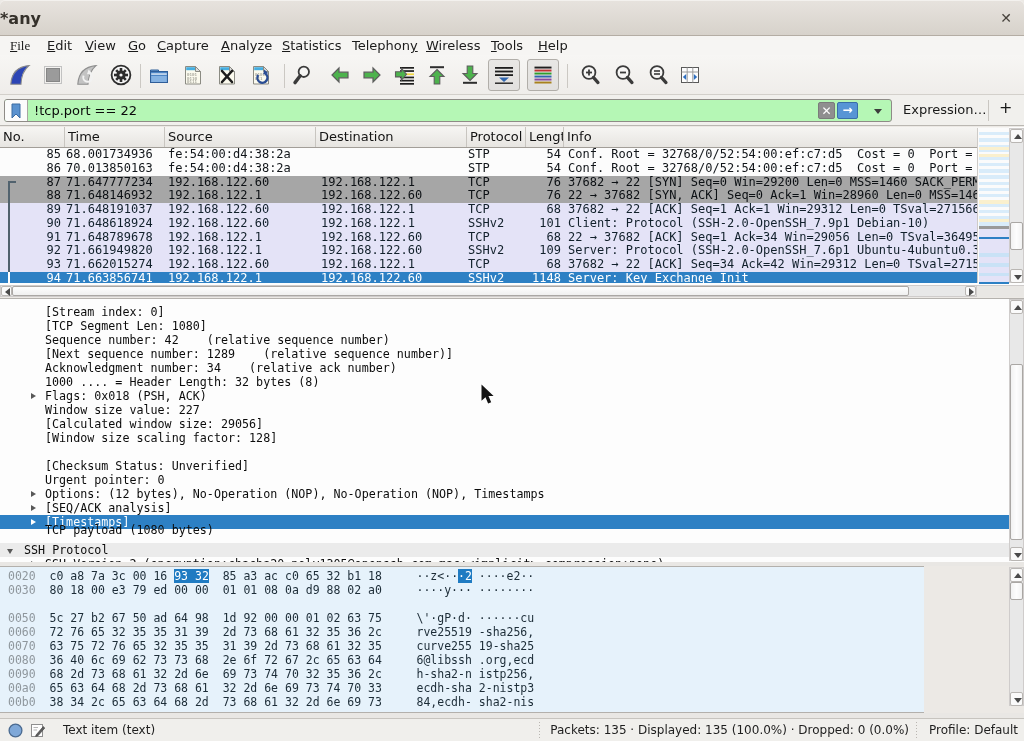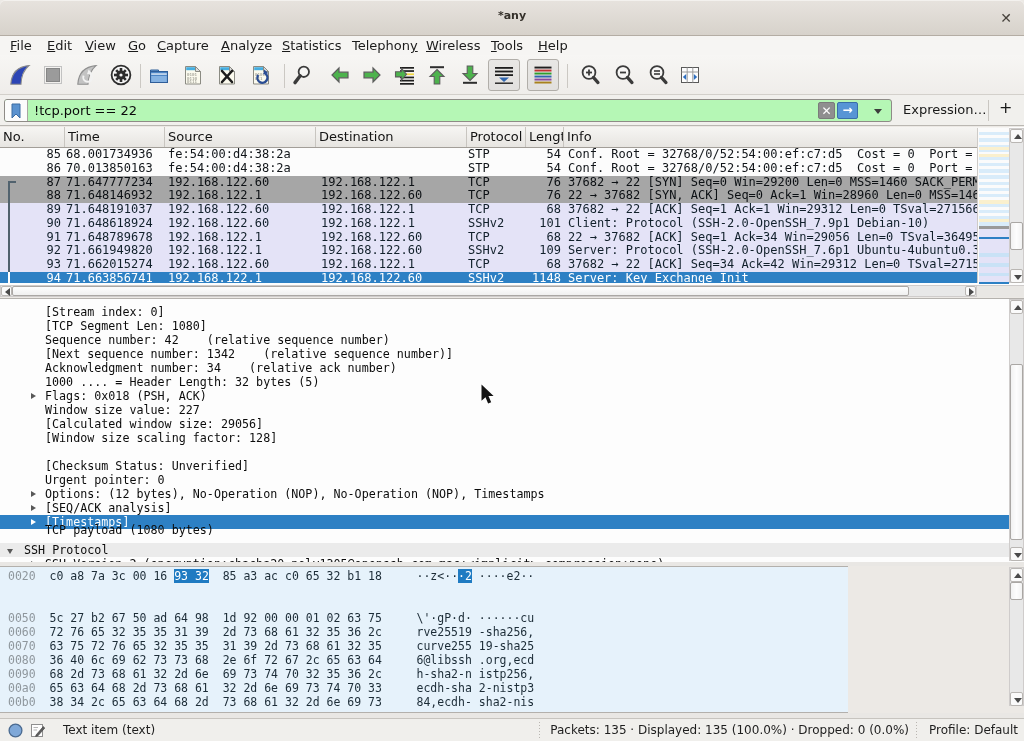--- a/index.html
+++ b/index.html
@@ -4,22 +4,22 @@
 <style>
   * { margin:0; padding:0; box-sizing:border-box; }
   html,body { width:1024px; height:741px; overflow:hidden; }
   body { font-family:"DejaVu Sans", sans-serif; position:relative; background:#ece9e5; }
   .win { position:absolute; inset:0; }
 
   
   .titlebar { position:absolute; left:0; top:0; width:1024px; height:36px;
     background:linear-gradient(#e7e3de,#d7d2cb); border-bottom:1px solid #b4ada4;
     border-radius:5px 5px 0 0; box-shadow:inset 0 1px 0 #f3f1ee; }
-  .titlebar .title { position:absolute; left:0; right:0; top:9px; text-align:center;
-    font-weight:bold; font-size:11px; color:#35312b; }
+  .titlebar .title { position:absolute; left:0; right:0; top:9px; text-align:left;
+    font-weight:bold; font-size:16px; color:#35312b; }
   .titlebar .close { position:absolute; right:8px; top:8px; width:20px; height:20px;
     text-align:center; line-height:20px; font-size:14px; color:#47423c; cursor:default; }
 
   
   .menubar { position:absolute; left:0; top:36px; width:1024px; height:19px;
     background:#f6f5f3; font-size:13px; color:#1b1b1b; }
   .menubar .mitem { position:absolute; top:1px; height:18px; line-height:17px; padding:0 9px; }
   .menubar u { text-decoration:underline; }
 
   
@@ -95,21 +95,21 @@
   .drow { position:absolute; left:0; width:1009px; height:14px; line-height:14px; white-space:pre; }
   .drow.sel { background:#2d80c4; color:#ffffff; }
   .drow.shade { background:#ebebeb; }
   .dtext { position:absolute; top:0; }
   .dtri { position:absolute; top:4px; width:0; height:0; }
   .dtri.r { border-top:3.5px solid transparent; border-bottom:3.5px solid transparent; border-left:5px solid #585858; }
   .dtri.r.white { border-left-color:#ffffff; }
   .dtri.d { top:5.5px; border-left:3.5px solid transparent; border-right:3.5px solid transparent; border-top:5px solid #585858; }
 
   
-  .hex { position:absolute; left:0; top:566px; width:848px; height:147px; background:#e6f2fb;
+  .hex { position:absolute; left:0; top:566px; width:924px; height:147px; background:#e6f2fb;
     border-top:1px solid #b3b0ac; border-bottom:1px solid #b3b0ac; overflow:hidden;
     font-family:"DejaVu Sans Mono", monospace; font-size:11.5px; color:#1c2c37; }
   .hrow { position:absolute; left:8px; height:14px; line-height:14px; white-space:pre; }
   .hoff { color:#8f979d; }
   .hhl { background:#1f7bc2; color:#fff; }
 
   
   .status { position:absolute; left:0; top:718px; width:1024px; height:23px; background:#f0efec;
     border-top:1px solid #c7c4bf; font-size:12px; color:#1e1e1e; }
   .stext { position:absolute; top:4px; white-space:nowrap; }
@@ -125,21 +125,21 @@
 <body>
 
 <div class="win">
 
   <div class="titlebar">
     <span class="title">*any</span>
     <span class="close">✕</span>
   </div>
 
   <div class="menubar" id="menubar">
-      <div class="mitem" style="left: 1px;"><u>F</u>ile</div>
+      <div class="mitem" style="left: 1px; font-family: Liberation Serif, serif;"><u>F</u>ile</div>
       <div class="mitem" style="left: 38px;"><u>E</u>dit</div>
       <div class="mitem" style="left: 76px;"><u>V</u>iew</div>
       <div class="mitem" style="left: 119px;"><u>G</u>o</div>
       <div class="mitem" style="left: 148px;"><u>C</u>apture</div>
       <div class="mitem" style="left: 212px;"><u>A</u>nalyze</div>
       <div class="mitem" style="left: 273px;"><u>S</u>tatistics</div>
       <div class="mitem" style="left: 343px;">Telephon<u>y</u></div>
       <div class="mitem" style="left: 417px;"><u>W</u>ireless</div>
       <div class="mitem" style="left: 482px;"><u>T</u>ools</div>
       <div class="mitem" style="left: 529px;"><u>H</u>elp</div>
@@ -436,23 +436,23 @@
       <div class="sbbtn" style="position: absolute; left: 964px; top: 0px; width: 11px; height: 10px;">
         <div class="tri-rt" style="left: 3px; top: 1px;"></div>
       </div>
     </div>
   <div class="sbcorner"></div>
 
   <div class="detail" id="detail">
       <div class="drow" style="top: 6px;"><span class="dtext" style="left: 45px;">[Stream index: 0]</span></div>
       <div class="drow" style="top: 20px;"><span class="dtext" style="left: 45px;">[TCP Segment Len: 1080]</span></div>
       <div class="drow" style="top: 34px;"><span class="dtext" style="left: 45px;">Sequence number: 42    (relative sequence number)</span></div>
-      <div class="drow" style="top: 48px;"><span class="dtext" style="left: 45px;">[Next sequence number: 1342    (relative sequence number)]</span></div>
+      <div class="drow" style="top: 48px;"><span class="dtext" style="left: 45px;">[Next sequence number: 1289    (relative sequence number)]</span></div>
       <div class="drow" style="top: 62px;"><span class="dtext" style="left: 45px;">Acknowledgment number: 34    (relative ack number)</span></div>
-      <div class="drow" style="top: 76px;"><span class="dtext" style="left: 45px;">1000 .... = Header Length: 32 bytes (5)</span></div>
+      <div class="drow" style="top: 76px;"><span class="dtext" style="left: 45px;">1000 .... = Header Length: 32 bytes (8)</span></div>
       <div class="drow" style="top: 90px;"><span class="dtri r" style="left: 31px;"></span><span class="dtext" style="left: 45px;">Flags: 0x018 (PSH, ACK)</span></div>
       <div class="drow" style="top: 104px;"><span class="dtext" style="left: 45px;">Window size value: 227</span></div>
       <div class="drow" style="top: 118px;"><span class="dtext" style="left: 45px;">[Calculated window size: 29056]</span></div>
       <div class="drow" style="top: 132px;"><span class="dtext" style="left: 45px;">[Window size scaling factor: 128]</span></div>
       <div class="drow" style="top: 160px; text-decoration: underline;"><span class="dtext" style="left: 45px;">[Checksum Status: Unverified]</span></div>
       <div class="drow" style="top: 174px;"><span class="dtext" style="left: 45px;">Urgent pointer: 0</span></div>
       <div class="drow" style="top: 188px;"><span class="dtri r" style="left: 31px;"></span><span class="dtext" style="left: 45px;">Options: (12 bytes), No-Operation (NOP), No-Operation (NOP), Timestamps</span></div>
       <div class="drow sel" style="top: 216px;"><span class="dtri r white" style="left: 31px;"></span><span class="dtext" style="left: 45px;">[Timestamps]</span></div>
       <div class="drow" style="top: 202px;"><span class="dtri r" style="left: 31px;"></span><span class="dtext" style="left: 45px;">[SEQ/ACK analysis]</span></div>
       <div class="drow" style="top: 224px;"><span class="dtext" style="left: 45px;">TCP payload (1080 bytes)</span></div>
@@ -466,20 +466,21 @@
       <div class="sbbtn" style="top: 247px; height: 14px;">
         <div class="tri-dn" style="top: 5px;"></div>
       </div>
       <div class="sbthumbv" style="top: 64px; height: 176px;"></div>
     </div>
 
   <div class="gap1"></div>
 
   <div class="hex" id="hexpane">
       <div class="hrow" style="top: 2px;"><span class="hoff">0020</span><span>  c0 a8 7a 3c 00 16 </span><span class="hhl">93 32</span><span>  85 a3 ac c0 65 32 b1 18     ··z&lt;··</span><span class="hhl">·2</span><span> ····e2··</span></div>
+      <div class="hrow" style="top: 16px;"><span class="hoff">0030</span><span>  80 18 00 e3 79 ed 00 00  01 01 08 0a d9 88 02 a0     ····y··· ········</span></div>
       <div class="hrow" style="top: 44px;"><span class="hoff">0050</span><span>  5c 27 b2 67 50 ad 64 98  1d 92 00 00 01 02 63 75     \'·gP·d· ······cu</span></div>
       <div class="hrow" style="top: 58px;"><span class="hoff">0060</span><span>  72 76 65 32 35 35 31 39  2d 73 68 61 32 35 36 2c     rve25519 -sha256,</span></div>
       <div class="hrow" style="top: 72px;"><span class="hoff">0070</span><span>  63 75 72 76 65 32 35 35  31 39 2d 73 68 61 32 35     curve255 19-sha25</span></div>
       <div class="hrow" style="top: 86px;"><span class="hoff">0080</span><span>  36 40 6c 69 62 73 73 68  2e 6f 72 67 2c 65 63 64     6@libssh .org,ecd</span></div>
       <div class="hrow" style="top: 100px;"><span class="hoff">0090</span><span>  68 2d 73 68 61 32 2d 6e  69 73 74 70 32 35 36 2c     h-sha2-n istp256,</span></div>
       <div class="hrow" style="top: 114px;"><span class="hoff">00a0</span><span>  65 63 64 68 2d 73 68 61  32 2d 6e 69 73 74 70 33     ecdh-sha 2-nistp3</span></div>
       <div class="hrow" style="top: 128px;"><span class="hoff">00b0</span><span>  38 34 2c 65 63 64 68 2d  73 68 61 32 2d 6e 69 73     84,ecdh- sha2-nis</span></div>
     </div>
   <div id="hex-vscroll" class="sbv" style="left: 1009px; top: 567px; height: 139px;">
       <div class="sbbtn" style="top: 0px; height: 14px;">

